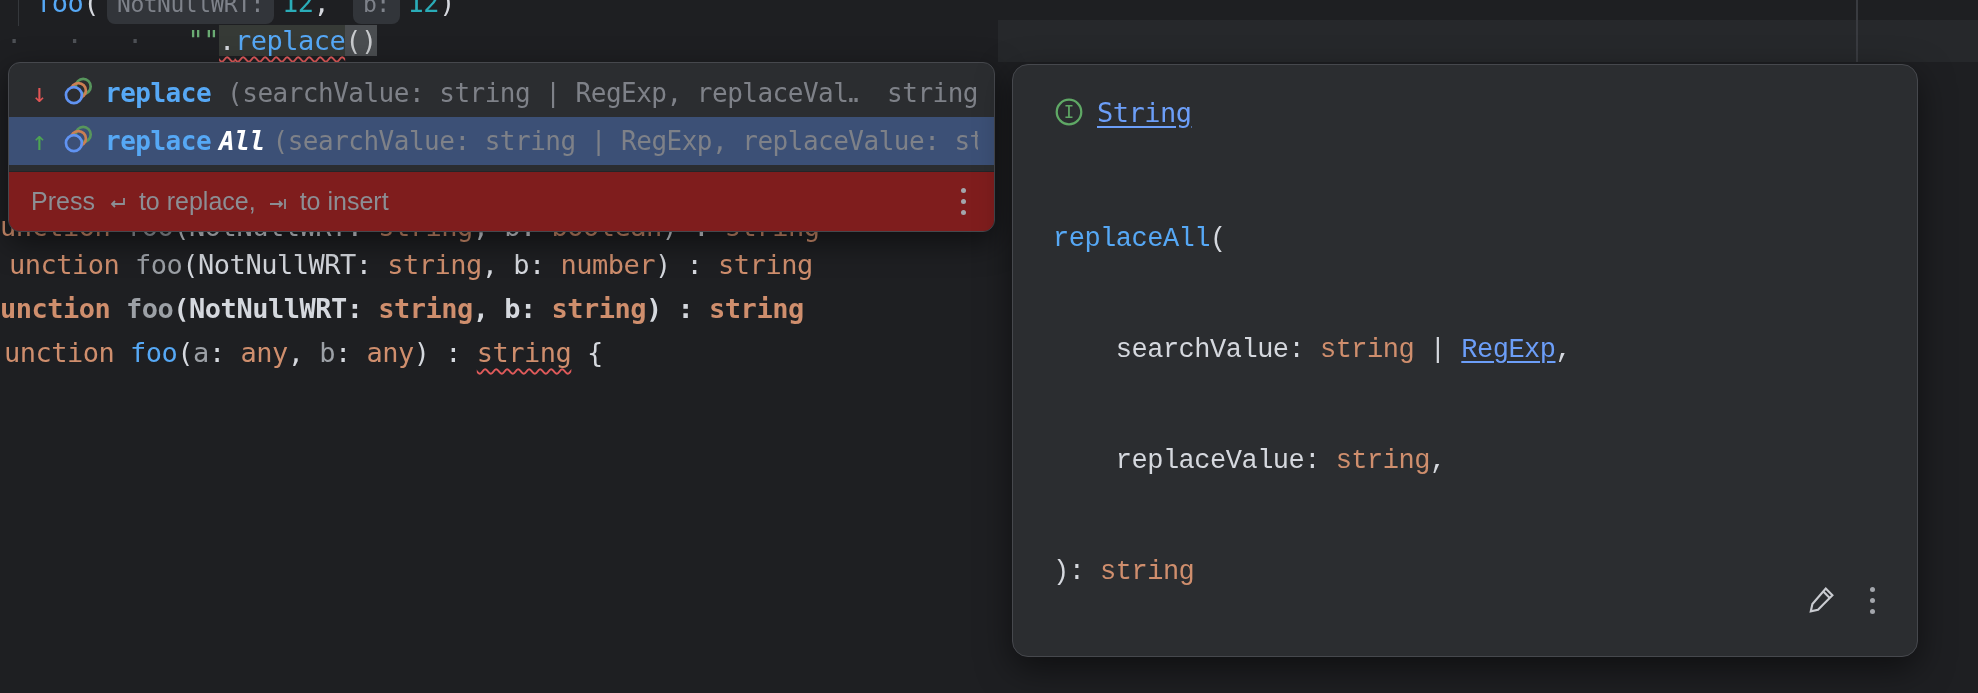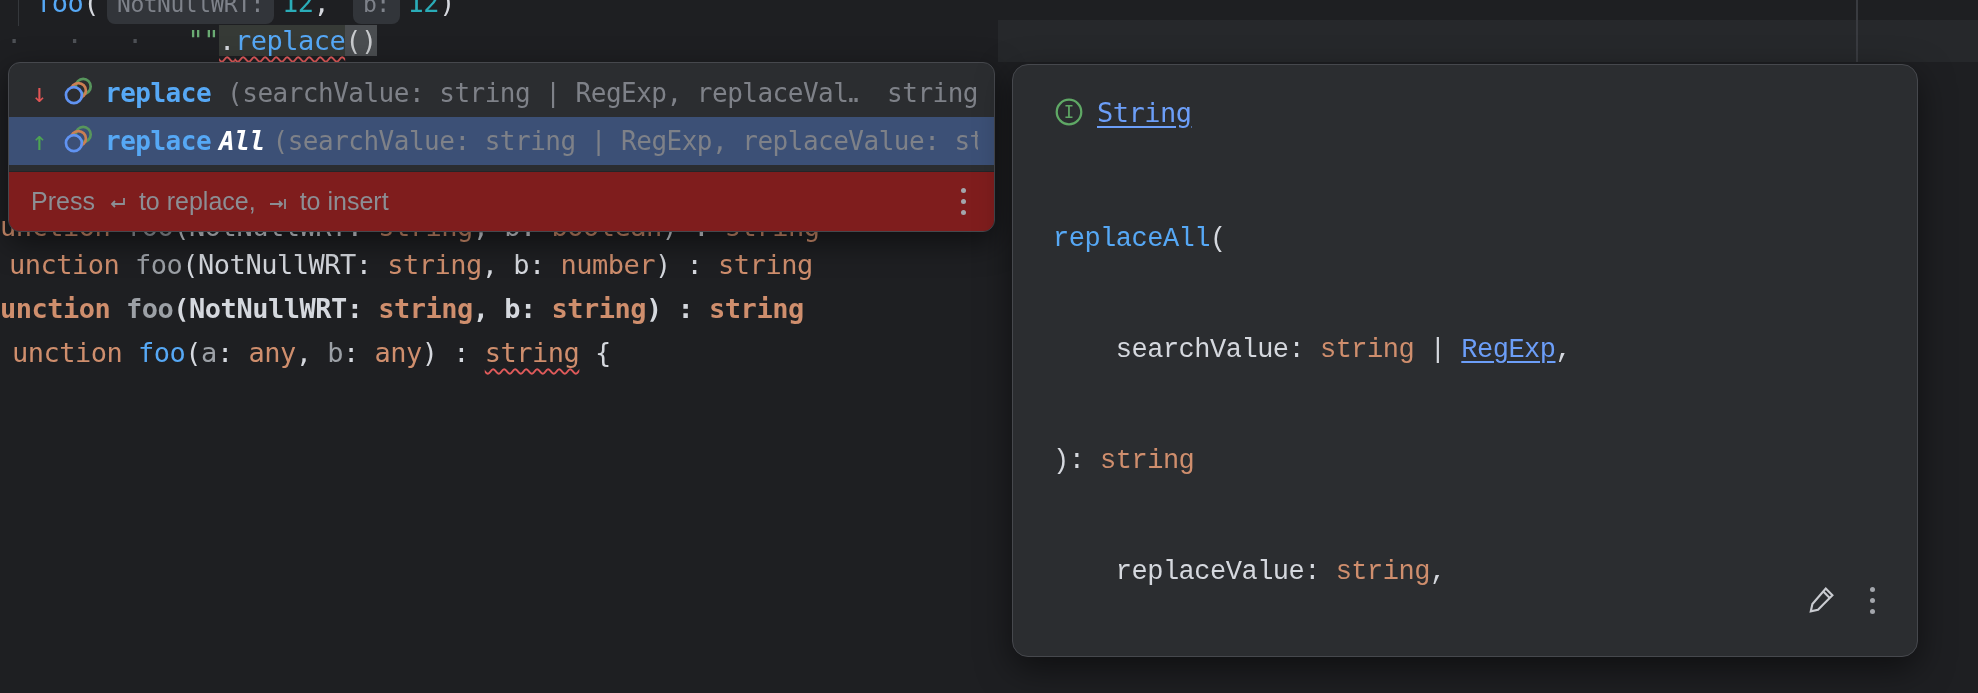--- a/index.html
+++ b/index.html
@@ -32,21 +32,21 @@
   .vline { position:absolute; left:1856px; top:0; width:2px; height:62px; background:#393B40; }
   .indent-guide { position:absolute; left:18px; top:0; width:1px; height:26px; background:#35383C; }
 
   .ed-line { position:absolute; font-family:"DejaVu Sans Mono", monospace; font-size:27px;
              letter-spacing:-0.5px; line-height:38px; white-space:pre; cursor:text; }
   .topline  { left:36px;  top:-16px; }
   .callline { left:6px;   top:22px;  }
   .sliver   { left:0;     top:208px; z-index:1; }
   .ov0 { left:9px; top:246px; }
   .ov1 { left:0; top:290px;font-weight:bold; }
-  .ov2 { left:12px; top:334px;text-align:center; }
+  .ov2 { left:4px; top:334px;text-align:center; }
 
   
   .completion { position:absolute; left:8px; top:62px; width:987px; height:170px; z-index:5;
                 background:#2B2D30; border:1px solid #46484D; border-radius:12px;
                 box-shadow:0 10px 30px rgba(0,0,0,.5); overflow:hidden;
                 display:flex; flex-direction:column; }
   .c-rows { padding-top:6px; }
   .c-row { height:48px; display:flex; align-items:center; padding:0 16px; gap:8px;
            font-family:"DejaVu Sans Mono", monospace; font-size:26px; letter-spacing:-0.5px;
            white-space:nowrap; overflow:hidden; cursor:pointer; }
@@ -157,22 +157,22 @@
       <svg width="32" height="32" viewBox="0 0 24 24">
         <circle cx="12" cy="12" r="9.2" stroke="#5FA865" fill="none" stroke-width="1.7"></circle>
         <text x="12" y="16.6" text-anchor="middle" font-size="13" fill="#5FA865" font-family="DejaVu Sans Mono, monospace">I</text>
       </svg>
       <span class="d-link lk">String</span>
     </div>
 
     <div class="d-sig">
       <div><span class="tk fnb">replaceAll</span><span class="tk pun">(</span></div>
       <div><span class="tk pun">    </span><span class="tk pr">searchValue</span><span class="tk pun">: </span><span class="tk ty">string</span><span class="tk pun"> | </span><span class="tk lk">RegExp</span><span class="tk pun">,</span></div>
+      <div><span class="tk pun">    </span><span class="tk pr">replaceValue</span><span class="tk pun">: </span><span class="tk ty">string</span><span class="tk pun">,</span></div>
       <div><span class="tk pun">): </span><span class="tk ty">string</span></div>
-      <div><span class="tk pun">    </span><span class="tk pr">replaceValue</span><span class="tk pun">: </span><span class="tk ty">string</span><span class="tk pun">,</span></div>
     </div>
 
     <div class="d-actions">
       <span class="d-pencil">
         <svg width="32" height="32" viewBox="0 0 24 24" fill="none" stroke="#C9CBD0" stroke-width="1.6">
           <path d="M14.8 4.2 L19.8 9.2 L9 20 L3.6 21.2 L4.8 15.8 Z"></path>
           <path d="M13 6.4 L17.6 11"></path>
         </svg>
       </span>
       <span class="kebab">

